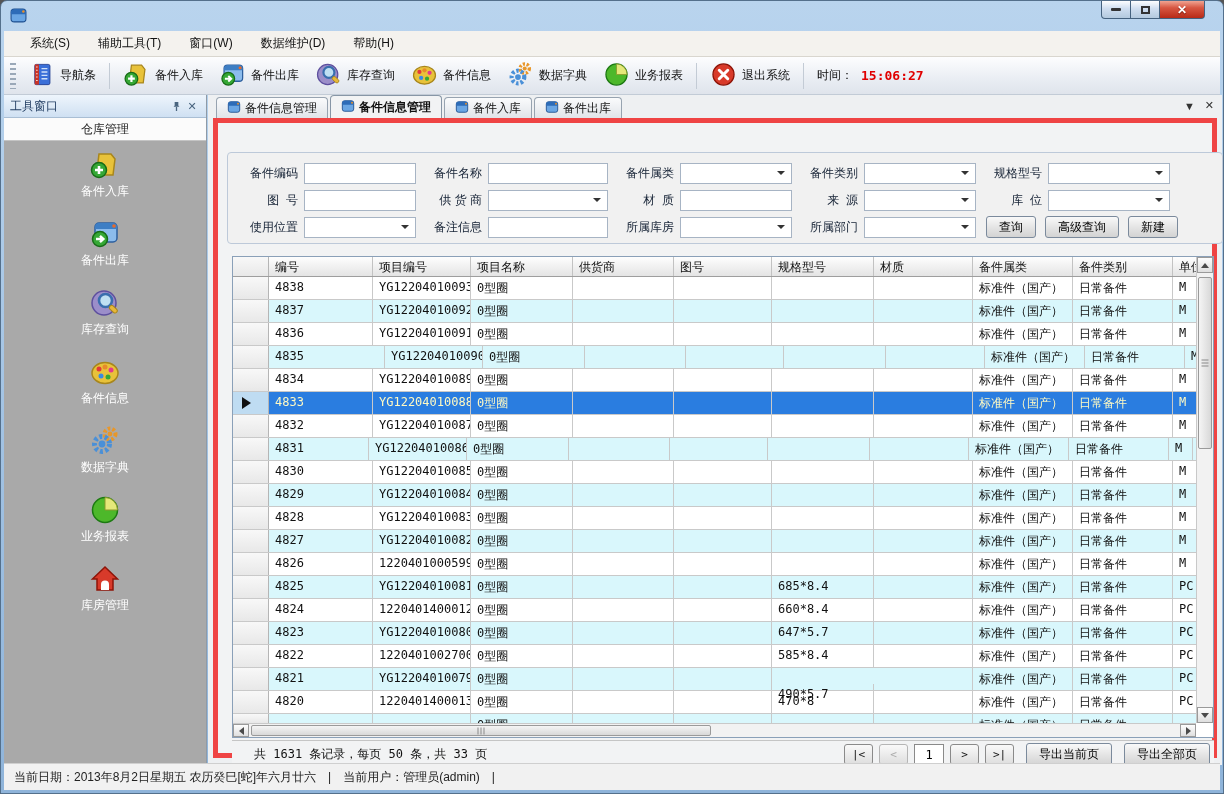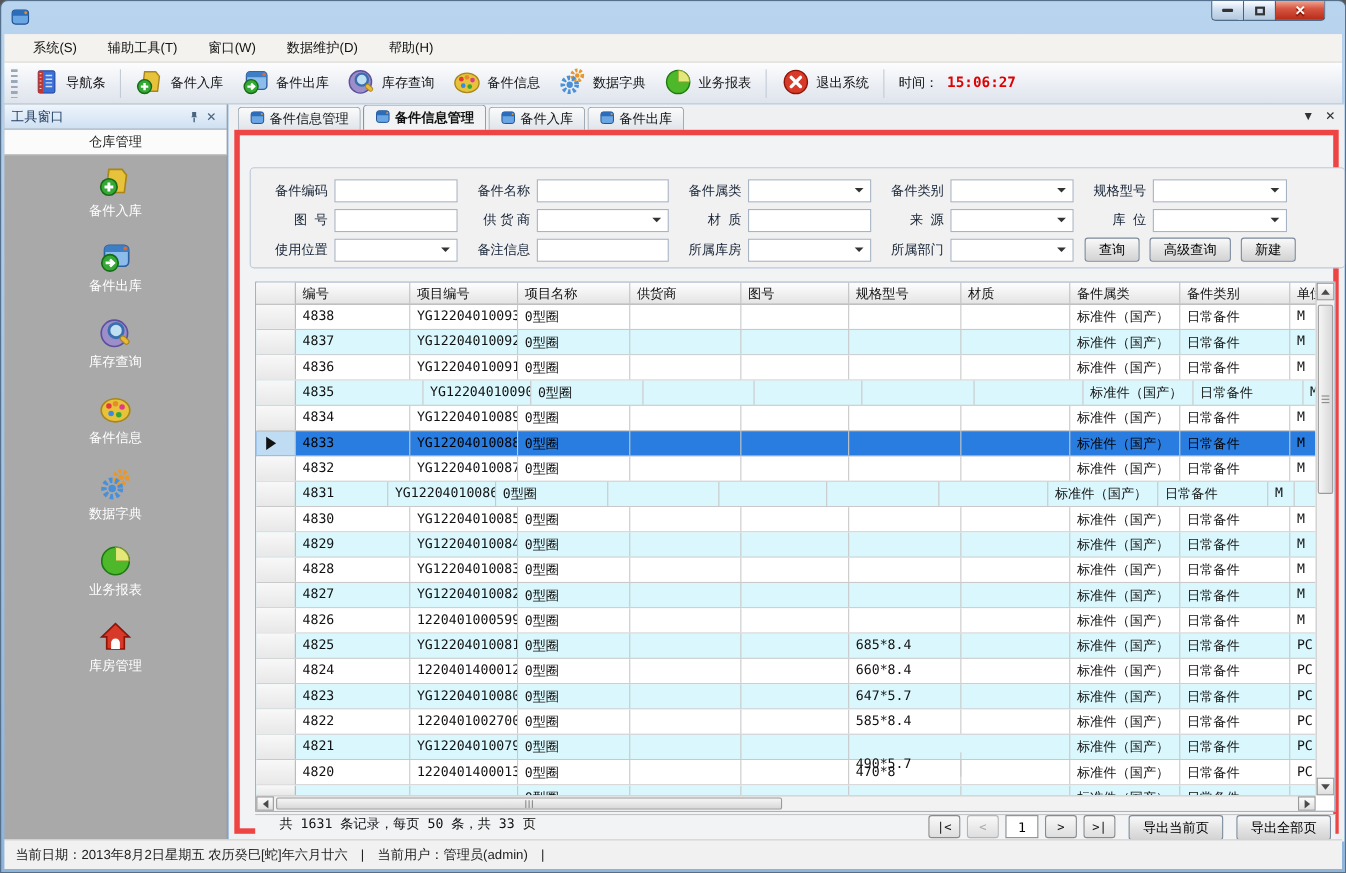--- a/index.html
+++ b/index.html
@@ -59,21 +59,21 @@
   .f-select .arr{ width:0; height:0; border:4px solid transparent; border-top-color:#333; margin-top:4px; margin-right:2px; }
   .form-btns{ grid-column:9 / 11; display:flex; gap:9px; justify-content:flex-end; width:236px; margin-left:-40px; }
   .btn{ height:22px; padding:0 12px; background:linear-gradient(#f9f9f9,#e3e3e3 55%,#d3d3d3); border:1px solid #7b8a9c; border-radius:3px; font-size:12px; cursor:default; white-space:nowrap; }
   
   .grid-area{ position:absolute; left:14px; top:133px; width:982px; height:482px; background:#fff; border:1px solid #8aa0b8; }
   .grid-cols{ display:flex; }
   .g-head{ height:20px; background:linear-gradient(#fefefe,#e4e4e4); border-bottom:1px solid #9e9e9e; }
   .g-head .gc{ font-family:"Liberation Sans",sans-serif; border-right:1px solid #c2c2c2; padding:2px 4px 0 6px; overflow:hidden; white-space:nowrap; }
   .g-row{ height:23px; border-bottom:1px solid #c9c9c9; background:#fff; }
   .g-row.alt{ background:var(--row-alt,#d9f7fc); }
-  .g-row.sel{ background:var(--sel,#2a7de0); color:#000000; }
+  .g-row.sel{ background:var(--sel,#2a7de0); color:#fef9c3; }
   .g-row.partial{ height:9px; overflow:hidden; border-bottom:none; }
   .gc{ overflow:hidden; white-space:nowrap; padding:3px 4px 0 6px; border-right:1px solid #c9c9c9; font-family:"DejaVu Sans Mono","Liberation Sans",monospace; font-size:12px; flex:none; }
   .gc.selcol{ background:linear-gradient(#f8f8f8,#e8e8e8); border-right:1px solid #b5b5b5; position:relative; }
   .g-row.sel .gc.selcol{ background:#bfdcf2; }
   .row-arrow{ position:absolute; left:9px; top:5px; width:0; height:0; border:6px solid transparent; border-left:9px solid #111; }
   .g-body{ position:absolute; left:0; top:20px; right:17px; bottom:14px; overflow:hidden; }
   
   .vsb{ position:absolute; right:0; top:0; width:17px; bottom:14px; background:#f2f2f2; border-left:1px solid #c9c9c9; }
   .hsb{ position:absolute; left:0; bottom:0; right:17px; height:14px; background:#f2f2f2; border-top:1px solid #c9c9c9; }
   .sb-btn{ position:absolute; background:linear-gradient(#fdfdfd,#dfdfdf); border:1px solid #9a9a9a; display:flex; align-items:center; justify-content:center; }
@@ -81,21 +81,21 @@
   .tri.up{ border-bottom:5px solid #4a4a4a; margin-top:-4px; }
   .tri.dn{ border-top:5px solid #4a4a4a; margin-bottom:-4px; }
   .tri.lt{ border-right:5px solid #4a4a4a; margin-left:-4px; }
   .tri.rt{ border-left:5px solid #4a4a4a; margin-right:-4px; }
   .vthumb{ position:absolute; left:1px; right:1px; background:linear-gradient(90deg,#f5f5f5,#d8d8d8); border:1px solid #9a9a9a; border-radius:2px; }
   .hthumb{ position:absolute; top:1px; bottom:1px; background:linear-gradient(#f5f5f5,#d8d8d8); border:1px solid #9a9a9a; border-radius:2px; }
   .gripline{ position:absolute; left:50%; top:50%; transform:translate(-50%,-50%); display:flex; gap:2px; }
   .gripline i{ display:block; width:1px; height:7px; background:#8a8a8a; }
   .gripline.h{ flex-direction:column; } .gripline.h i{ width:7px; height:1px; }
   
-  .pager{ position:absolute; left:14px; top:617px; width:982px; height:29px; border-top:1px solid #c5c5c5; border-bottom:1px solid #c5c5c5; display:flex; padding:0 4px 0 22px; background:#f2f3f4; }
+  .pager{ position:absolute; left:14px; top:617px; width:982px; height:29px; border-top:1px solid #c5c5c5; border-bottom:1px solid #c5c5c5; display:flex; align-items:center; padding:0 4px 0 22px; background:#f2f3f4; }
   .pager .sum{ flex:1; font-family:"DejaVu Sans Mono","Liberation Sans",monospace; }
   .pg-btn{ width:29px; height:21px; margin-left:6px; background:linear-gradient(#f9f9f9,#dedede); border:1px solid #8a8a8a; border-radius:3px; display:flex; align-items:center; justify-content:center; font-family:"DejaVu Sans Mono",monospace; font-size:11px; cursor:default; }
   .pg-btn.disabled{ color:#aaa; border-color:#b5b5b5; }
   .pg-num{ width:30px; height:21px; margin-left:6px; border:1px solid #8a8a8a; background:#fff; text-align:center; font-size:12px; font-family:"DejaVu Sans Mono",monospace; }
   .exp-btn{ margin-left:12px; height:23px; }
   
   .statusbar{ position:absolute; left:3px; right:3px; bottom:3px; height:27px; background:#f1f1f1; border-top:1px solid #cfcfcf; display:flex; align-items:center; gap:12px; padding:0 10px; color:#222; }
 </style>
 </head>
 <body>
@@ -461,21 +461,21 @@
               <div class="gc" style="width: 101px; height: 100%;"></div>
               <div class="gc" style="width: 98px; height: 100%;"></div>
               <div class="gc" style="width: 102px; height: 100%;"></div>
               <div class="gc" style="width: 99px; height: 100%;"></div>
               <div class="gc" style="width: 100px; height: 100%;">标准件（国产）</div>
               <div class="gc" style="width: 100px; height: 100%;">日常备件</div>
               <div class="gc" style="width: 24px; height: 100%;">M</div>
             </div>
             <div class="grid-cols g-row alt">
               <div class="gc selcol" style="width: 36px; height: 100%;"></div>
-              <div class="gc" style="width: 84px; height: 100%;">4831</div>
+              <div class="gc" style="width: 100px; height: 100%;">4831</div>
               <div class="gc" style="width: 98px; height: 100%;">YG12204010086</div>
               <div class="gc" style="width: 102px; height: 100%;">0型圈</div>
               <div class="gc" style="width: 101px; height: 100%;"></div>
               <div class="gc" style="width: 98px; height: 100%;"></div>
               <div class="gc" style="width: 102px; height: 100%;"></div>
               <div class="gc" style="width: 99px; height: 100%;"></div>
               <div class="gc" style="width: 100px; height: 100%;">标准件（国产）</div>
               <div class="gc" style="width: 100px; height: 100%;">日常备件</div>
               <div class="gc" style="width: 24px; height: 100%;">M</div>
             </div>

